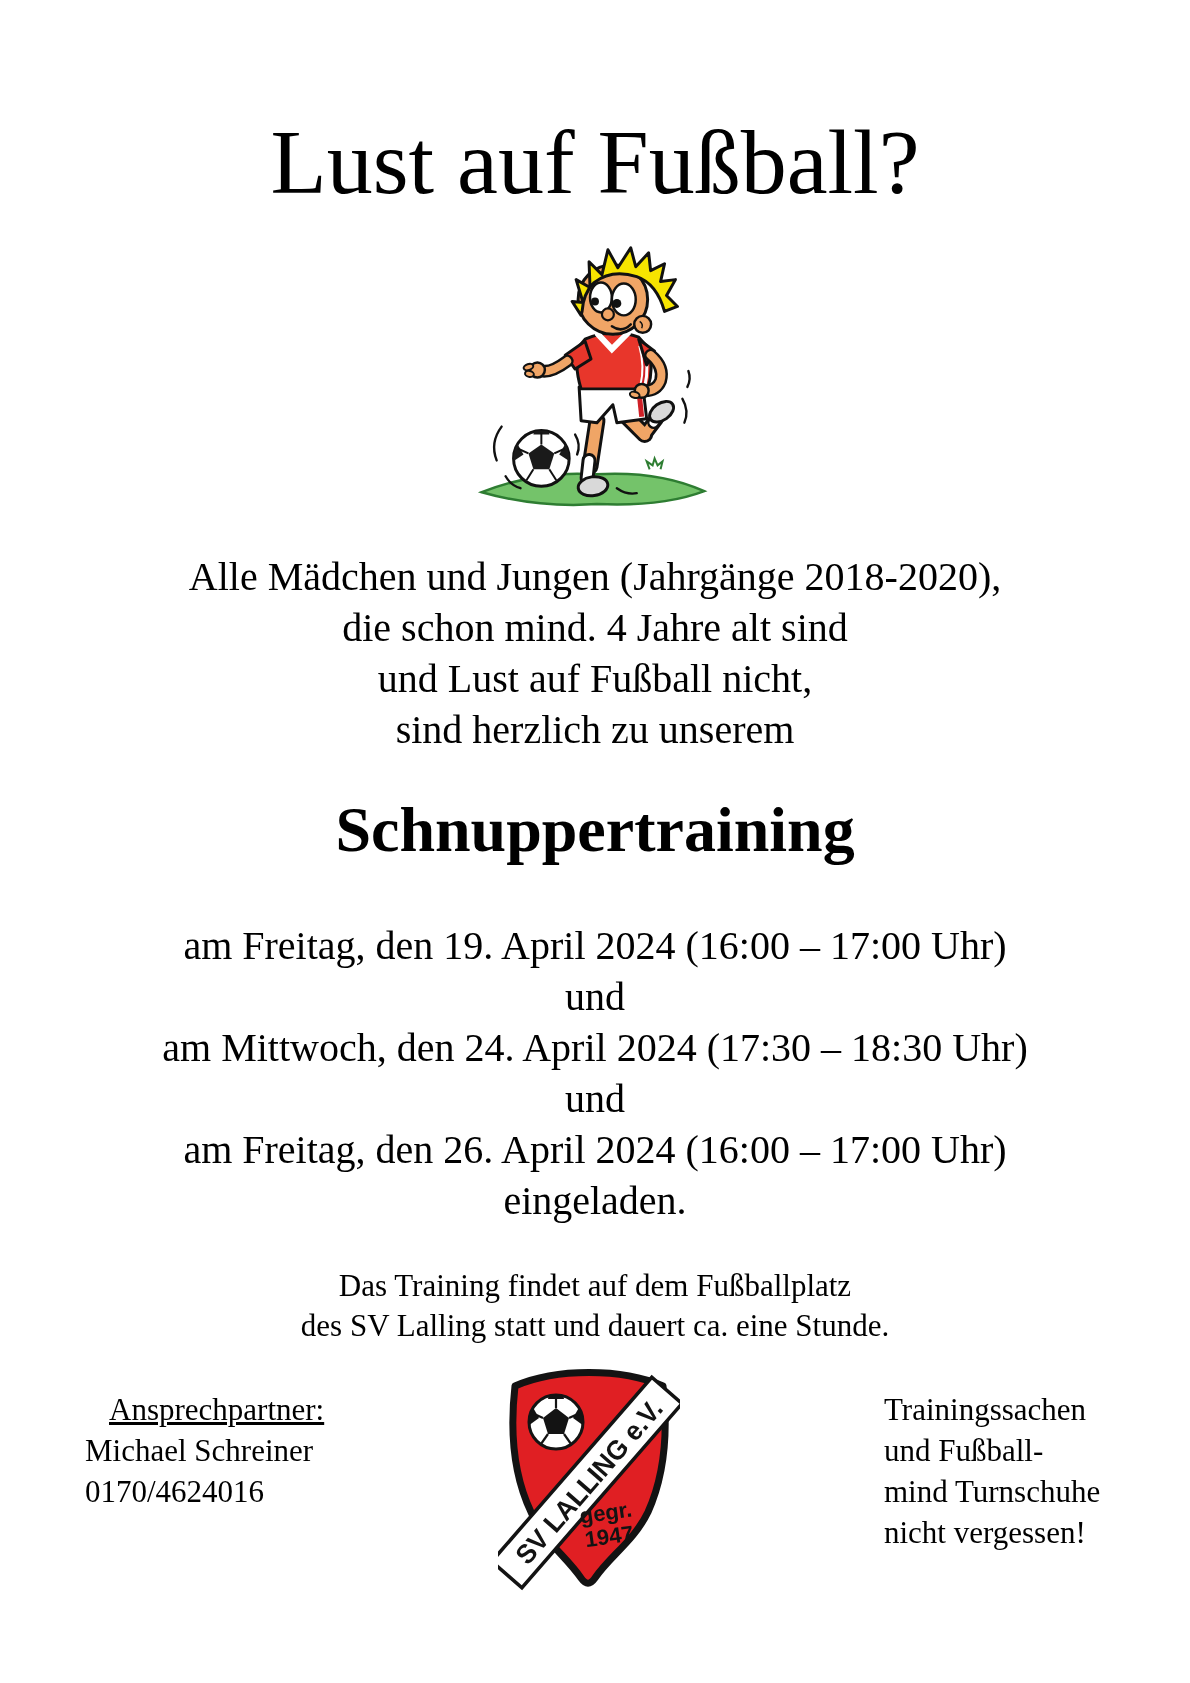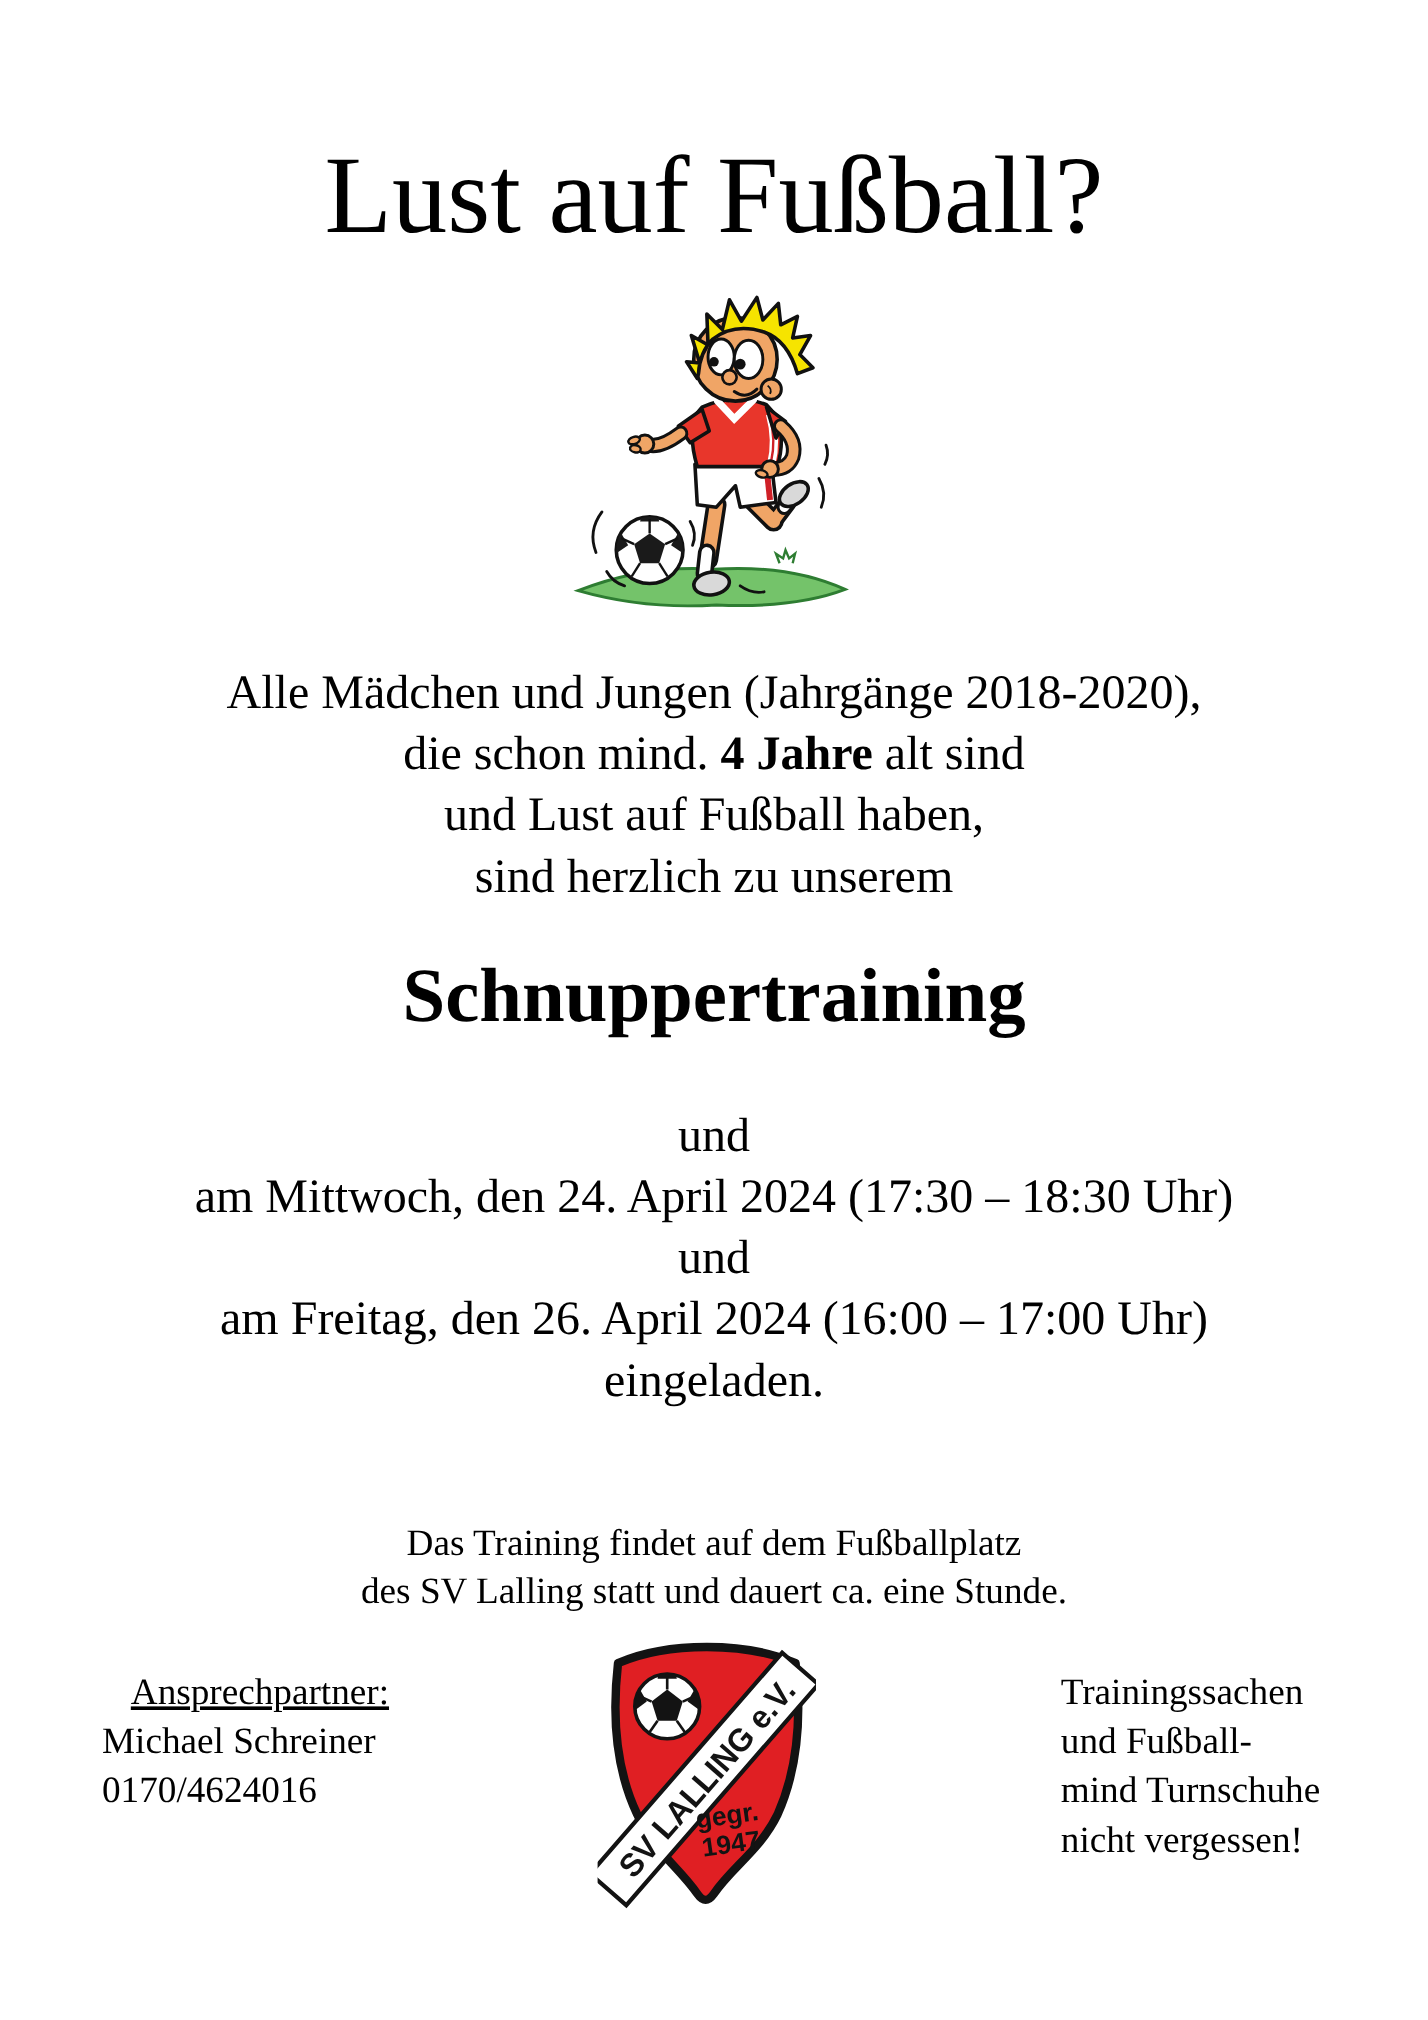--- a/index.html
+++ b/index.html
@@ -11,21 +11,21 @@
     font-family:"Liberation Serif","DejaVu Serif",serif;
     color:#000;
   }
   .centered{position:absolute;left:0;width:1190px;text-align:center;}
 
   .title{top:114px;font-size:92px;line-height:1.05;font-weight:400;}
 
   .illustration{position:absolute;left:445px;top:222px;width:300px;height:298px;}
 
   .intro{top:551px;font-size:40px;line-height:51px;}
-  .intro b{font-weight:bold;}
+  .intro b{font-weight:normal;}
 
   .heading{top:795px;font-size:64px;font-weight:bold;line-height:1.1;}
 
   .schedule{top:920px;font-size:40px;line-height:51px;}
 
   .location-note{top:1266px;font-size:31px;line-height:40px;}
 
   .contact{position:absolute;left:85px;top:1389px;font-size:31px;line-height:41px;text-align:left;}
   .contact .u{text-decoration:underline;margin-left:24px;}
 
@@ -142,27 +142,28 @@
       <circle cx="150" cy="80" r="4" fill="#111"></circle>
       <circle cx="172" cy="82" r="4.5" fill="#111"></circle>
       <circle cx="163" cy="93" r="6" fill="#f0a566" stroke="#111" stroke-width="2.2"></circle>
       <path d="M 167,105 Q 177,112 186,103" stroke="#111" stroke-width="2.5" fill="none" stroke-linecap="round"></path>
     </g>
   </svg>
 
   <div class="centered intro">
     <div>Alle Mädchen und Jungen (Jahrgänge 2018-2020),</div>
     <div><span>die schon mind. </span><b>4 Jahre</b><span> alt sind</span></div>
-    <div>und Lust auf Fußball haben,</div>
+    <div>und Lust auf Fußball nicht,</div>
     <div>sind herzlich zu unserem</div>
   </div>
 
   <div class="centered heading">Schnuppertraining</div>
 
   <div class="centered schedule">
+    <div>am Freitag, den 19. April 2024 (16:00 – 17:00 Uhr)</div>
     <div>und</div>
     <div>am Mittwoch, den 24. April 2024 (17:30 – 18:30 Uhr)</div>
     <div>und</div>
     <div>am Freitag, den 26. April 2024 (16:00 – 17:00 Uhr)</div>
     <div>eingeladen.</div>
   </div>
 
   <div class="centered location-note">
     <div>Das Training findet auf dem Fußballplatz</div>
     <div>des SV Lalling statt und dauert ca. eine Stunde.</div>

